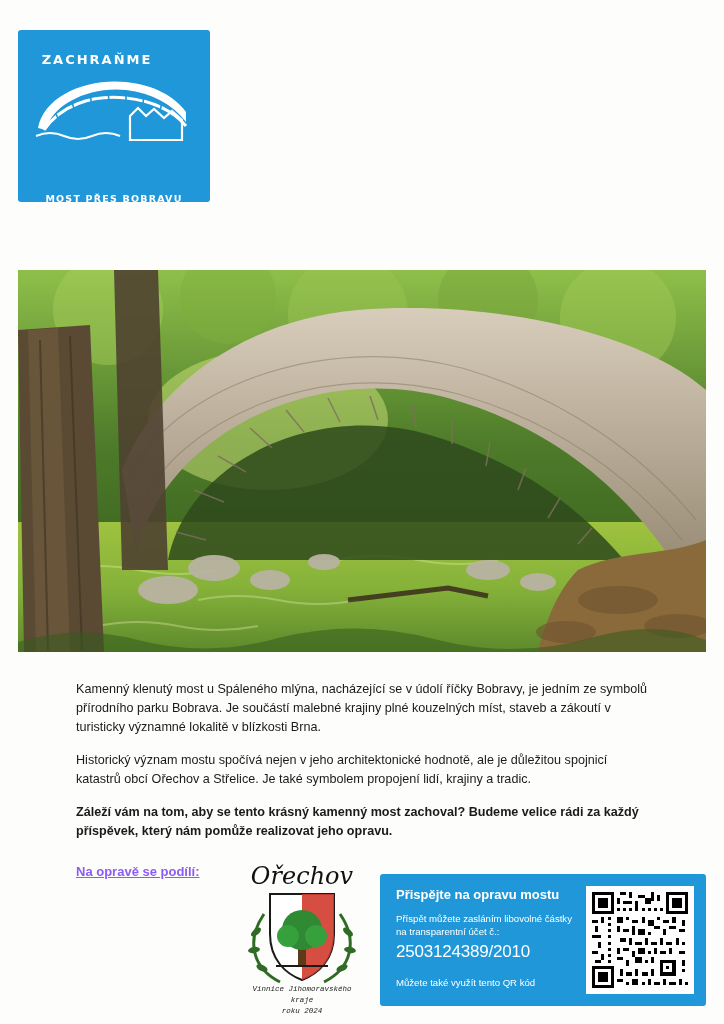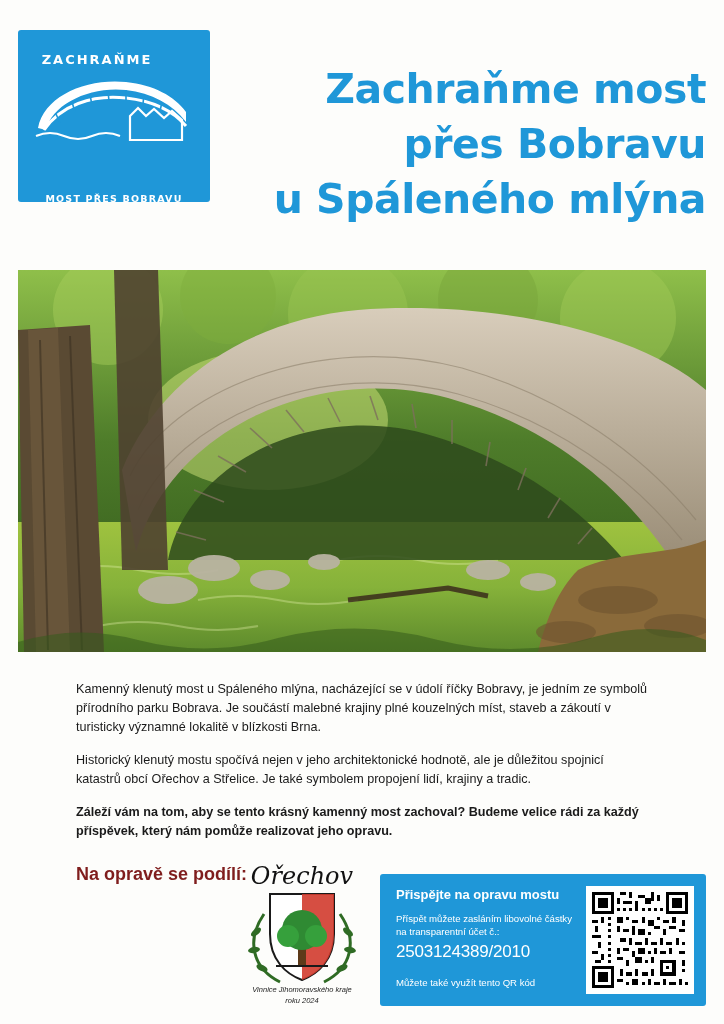--- a/index.html
+++ b/index.html
@@ -123,23 +123,24 @@
   }
   .body-text p.bold {
     font-weight: bold;
   }
 
   
   .partners-label {
     position: absolute;
     left: 76px;
     top: 864px;
-    font-size: 18px;
+    font-size: 13px;
     font-weight: bold;
-    color: #7f1d1d;
+    color: #8b5cf6;
+    text-decoration: underline;
   }
   .mas-logo {
     position: absolute;
     left: 30px;
     top: 915px;
     width: 200px;
     height: 56px;
   }
   .mas-text {
     font-family: "Liberation Sans", sans-serif;
@@ -167,21 +168,21 @@
     font-style: italic;
     font-size: 24px;
     color: #111;
   }
   .orechov-motto {
     position: absolute;
     left: 0;
     top: 122px;
     width: 124px;
     text-align: center;
-    font-family: Liberation Sans, sans-serif;
+    font-family: Liberation Mono, monospace;
     font-style: italic;
     font-size: 7.5px;
     color: #222;
     line-height: 11px;
   }
 
   
   .donate {
     position: absolute;
     left: 380px;
@@ -262,25 +263,20 @@
           <path d="M96 50 L104 42 L112 50 L120 43 L130 52 L138 45 L148 54 L148 74 L96 74 Z" fill="none" stroke="#ffffff" stroke-width="2.2"></path>
           <path d="M2 70 q 14 -6 28 0 q 14 6 28 0 q 14 -6 28 0" fill="none" stroke="#ffffff" stroke-width="2"></path>
         </svg>
         <div class="logo-sub">
           <span>MOST PŘES BOBRAVU</span><br>
           <span>U SPÁLENÉHO MLÝNA</span>
         </div>
       </div>
     </div>
 
-    <div class="title">
-      <span class="line">Zachraňme most</span>
-      <span class="line">přes Bobravu</span>
-      <span class="line">u Spáleného mlýna</span>
-    </div>
   </div>
 
   <div class="photo">
     <svg width="688" height="382" viewBox="0 0 688 382">
       <defs>
         <linearGradient id="skyForest" x1="0" y1="0" x2="0" y2="1">
           <stop offset="0%" stop-color="#8fbf4a"></stop>
           <stop offset="45%" stop-color="#4e7c2a"></stop>
           <stop offset="100%" stop-color="#2f5418"></stop>
         </linearGradient>
@@ -371,21 +367,21 @@
       </g>
 
       <path d="M330 330 L 430 318 L 470 326" stroke="#3a2c1b" stroke-width="5" fill="none" opacity="0.85"></path>
 
       <path d="M0 372 q 60 -18 120 -2 q 70 18 140 -2 q 80 -20 160 2 q 80 20 160 -4 q 60 -16 108 4 L 688 382 L 0 382 Z" fill="#355b1c" opacity="0.55"></path>
     </svg>
   </div>
 
   <div class="body-text">
     <p>Kamenný klenutý most u Spáleného mlýna, nacházející se v údolí říčky Bobravy, je jedním ze symbolů přírodního parku Bobrava. Je součástí malebné krajiny plné kouzelných míst, staveb a zákoutí v turisticky významné lokalitě v blízkosti Brna.</p>
-    <p>Historický klenutý mostu spočívá nejen v jeho architektonické hodnotě, ale je důležitou spojnicí katastrů obcí Ořechov a Střelice. Je také symbolem propojení lidí, krajiny a tradic.</p>
+    <p>Historický význam mostu spočívá nejen v jeho architektonické hodnotě, ale je důležitou spojnicí katastrů obcí Ořechov a Střelice. Je také symbolem propojení lidí, krajiny a tradic.</p>
     <p class="bold">Záleží vám na tom, aby se tento krásný kamenný most zachoval? Budeme velice rádi za každý příspěvek, který nám pomůže realizovat jeho opravu.</p>
   </div>
 
   <div class="partners-label">Na opravě se podílí:</div>
 
 
   <div class="orechov-logo">
     <div class="orechov-name">Ořechov</div>
     <svg width="124" height="96" viewBox="0 0 124 96" style="position:absolute;left:0;top:26px">
 

